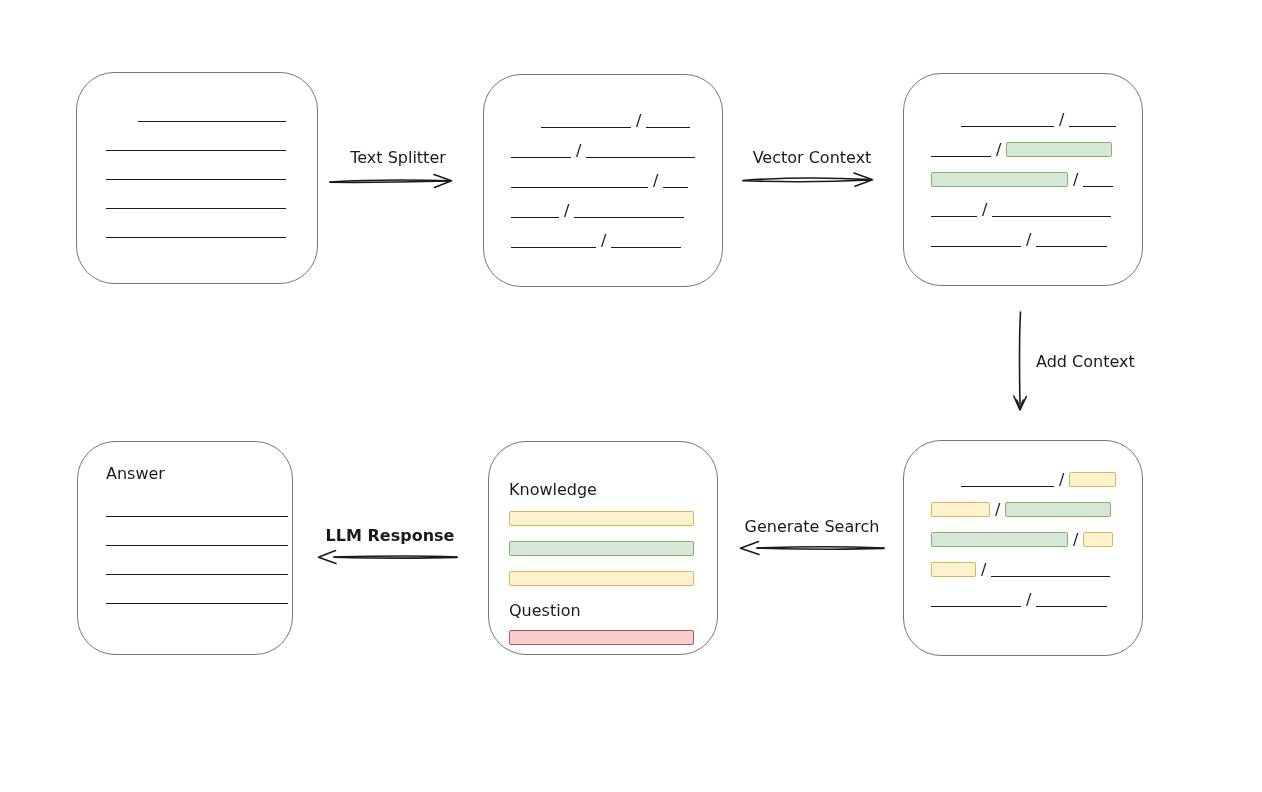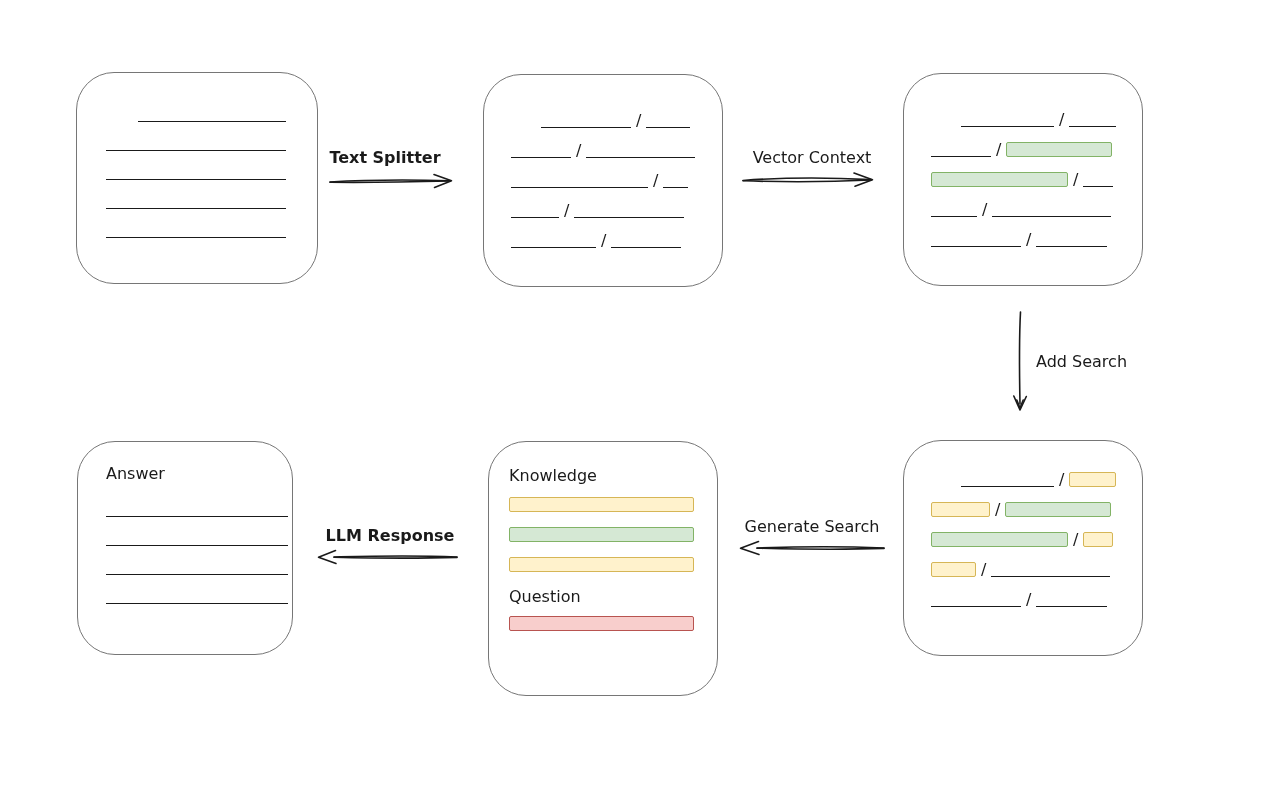--- a/index.html
+++ b/index.html
@@ -44,21 +44,21 @@
   <div class="box" style="left:76px;top:72px;width:242px;height:212px;padding:48px 0 0 29px;">
     <div>
         <div class="doc-line" style="width: 148px; margin-left: 32px;"></div>
         <div class="doc-line" style="width: 180px;"></div>
         <div class="doc-line" style="width: 180px;"></div>
         <div class="doc-line" style="width: 180px;"></div>
         <div class="doc-line" style="width: 180px;"></div>
       </div>
   </div>
 
-  <div class="label lbl-center" style="left:385px;top:148px;font-weight:bold;">Text Splitter</div>
+  <div class="label lbl-center" style="left:398px;top:148px;">Text Splitter</div>
   <svg class="arrow" style="left:327px;top:170px;" width="140" height="22" viewBox="0 0 140 22">
     <path d="M3 12 C 45 9.5, 95 10, 123 10.7"></path>
     <path d="M3 12.3 C 50 12.8, 100 11.6, 123 11"></path>
     <polyline points="107,4.5 124.5,10.8 107.5,17.5"></polyline>
   </svg>
 
   <div class="box" style="left:483px;top:74px;width:240px;height:213px;padding:36px 0 0 27px;">
     <div class="rows">
         <div class="row" style="margin-left: 30px;">
           <div class="seg-line" style="width: 90px;"></div>
@@ -118,21 +118,21 @@
           <div class="seg-line" style="width: 119px;"></div>
         </div>
         <div class="row">
           <div class="seg-line" style="width: 90px;"></div>
           <span class="seg-slash">/</span>
           <div class="seg-line" style="width: 71px;"></div>
         </div>
       </div>
   </div>
 
-  <div class="label" style="left:1036px;top:352px;">Add Search</div>
+  <div class="label" style="left:1036px;top:352px;">Add Context</div>
   <svg class="arrow" style="left:1009px;top:309px;" width="22" height="112" viewBox="0 0 22 112">
     <path d="M11.5 3 C 9.8 35, 10.5 70, 11 95"></path>
     <polyline points="4.8,87 11,101 17.3,87.5"></polyline>
     <polyline points="7.8,91 11,99 14.2,91"></polyline>
   </svg>
 
   <div class="box" style="left:903px;top:440px;width:240px;height:216px;padding:29px 0 0 27px;">
     <div class="rows">
         <div class="row" style="margin-left: 30px;">
           <div class="seg-line" style="width: 93px;"></div>
@@ -162,21 +162,21 @@
       </div>
   </div>
 
   <div class="label lbl-center" style="left:812px;top:517px;">Generate Search</div>
   <svg class="arrow" style="left:737px;top:537px;" width="150" height="22" viewBox="0 0 150 22">
     <path d="M147 11 C 95 8.8, 40 10.3, 20 11"></path>
     <path d="M147 11.4 C 95 13.2, 45 11.8, 20 11.2"></path>
     <polyline points="21.5,4.5 3.5,11.2 22,17.5"></polyline>
   </svg>
 
-  <div class="box" style="left:488px;top:441px;width:230px;height:255px;padding:24px 0 0 20px;">
+  <div class="box" style="left:488px;top:441px;width:230px;height:214px;padding:38px 0 0 20px;">
     <div class="box-label">Knowledge</div>
     <div style="margin-top:12px;">
         <div class="bar yellow" style="width: 183px; margin-bottom: 15px;"></div>
         <div class="bar green" style="width: 183px; margin-bottom: 15px;"></div>
         <div class="bar yellow" style="width: 183px; margin-bottom: 15px;"></div>
       </div>
     <div class="box-label" style="margin-top:4px;">Question</div>
     <div style="margin-top:10px;">
         <div class="bar red" style="width: 183px; margin-bottom: 15px;"></div>
       </div>

